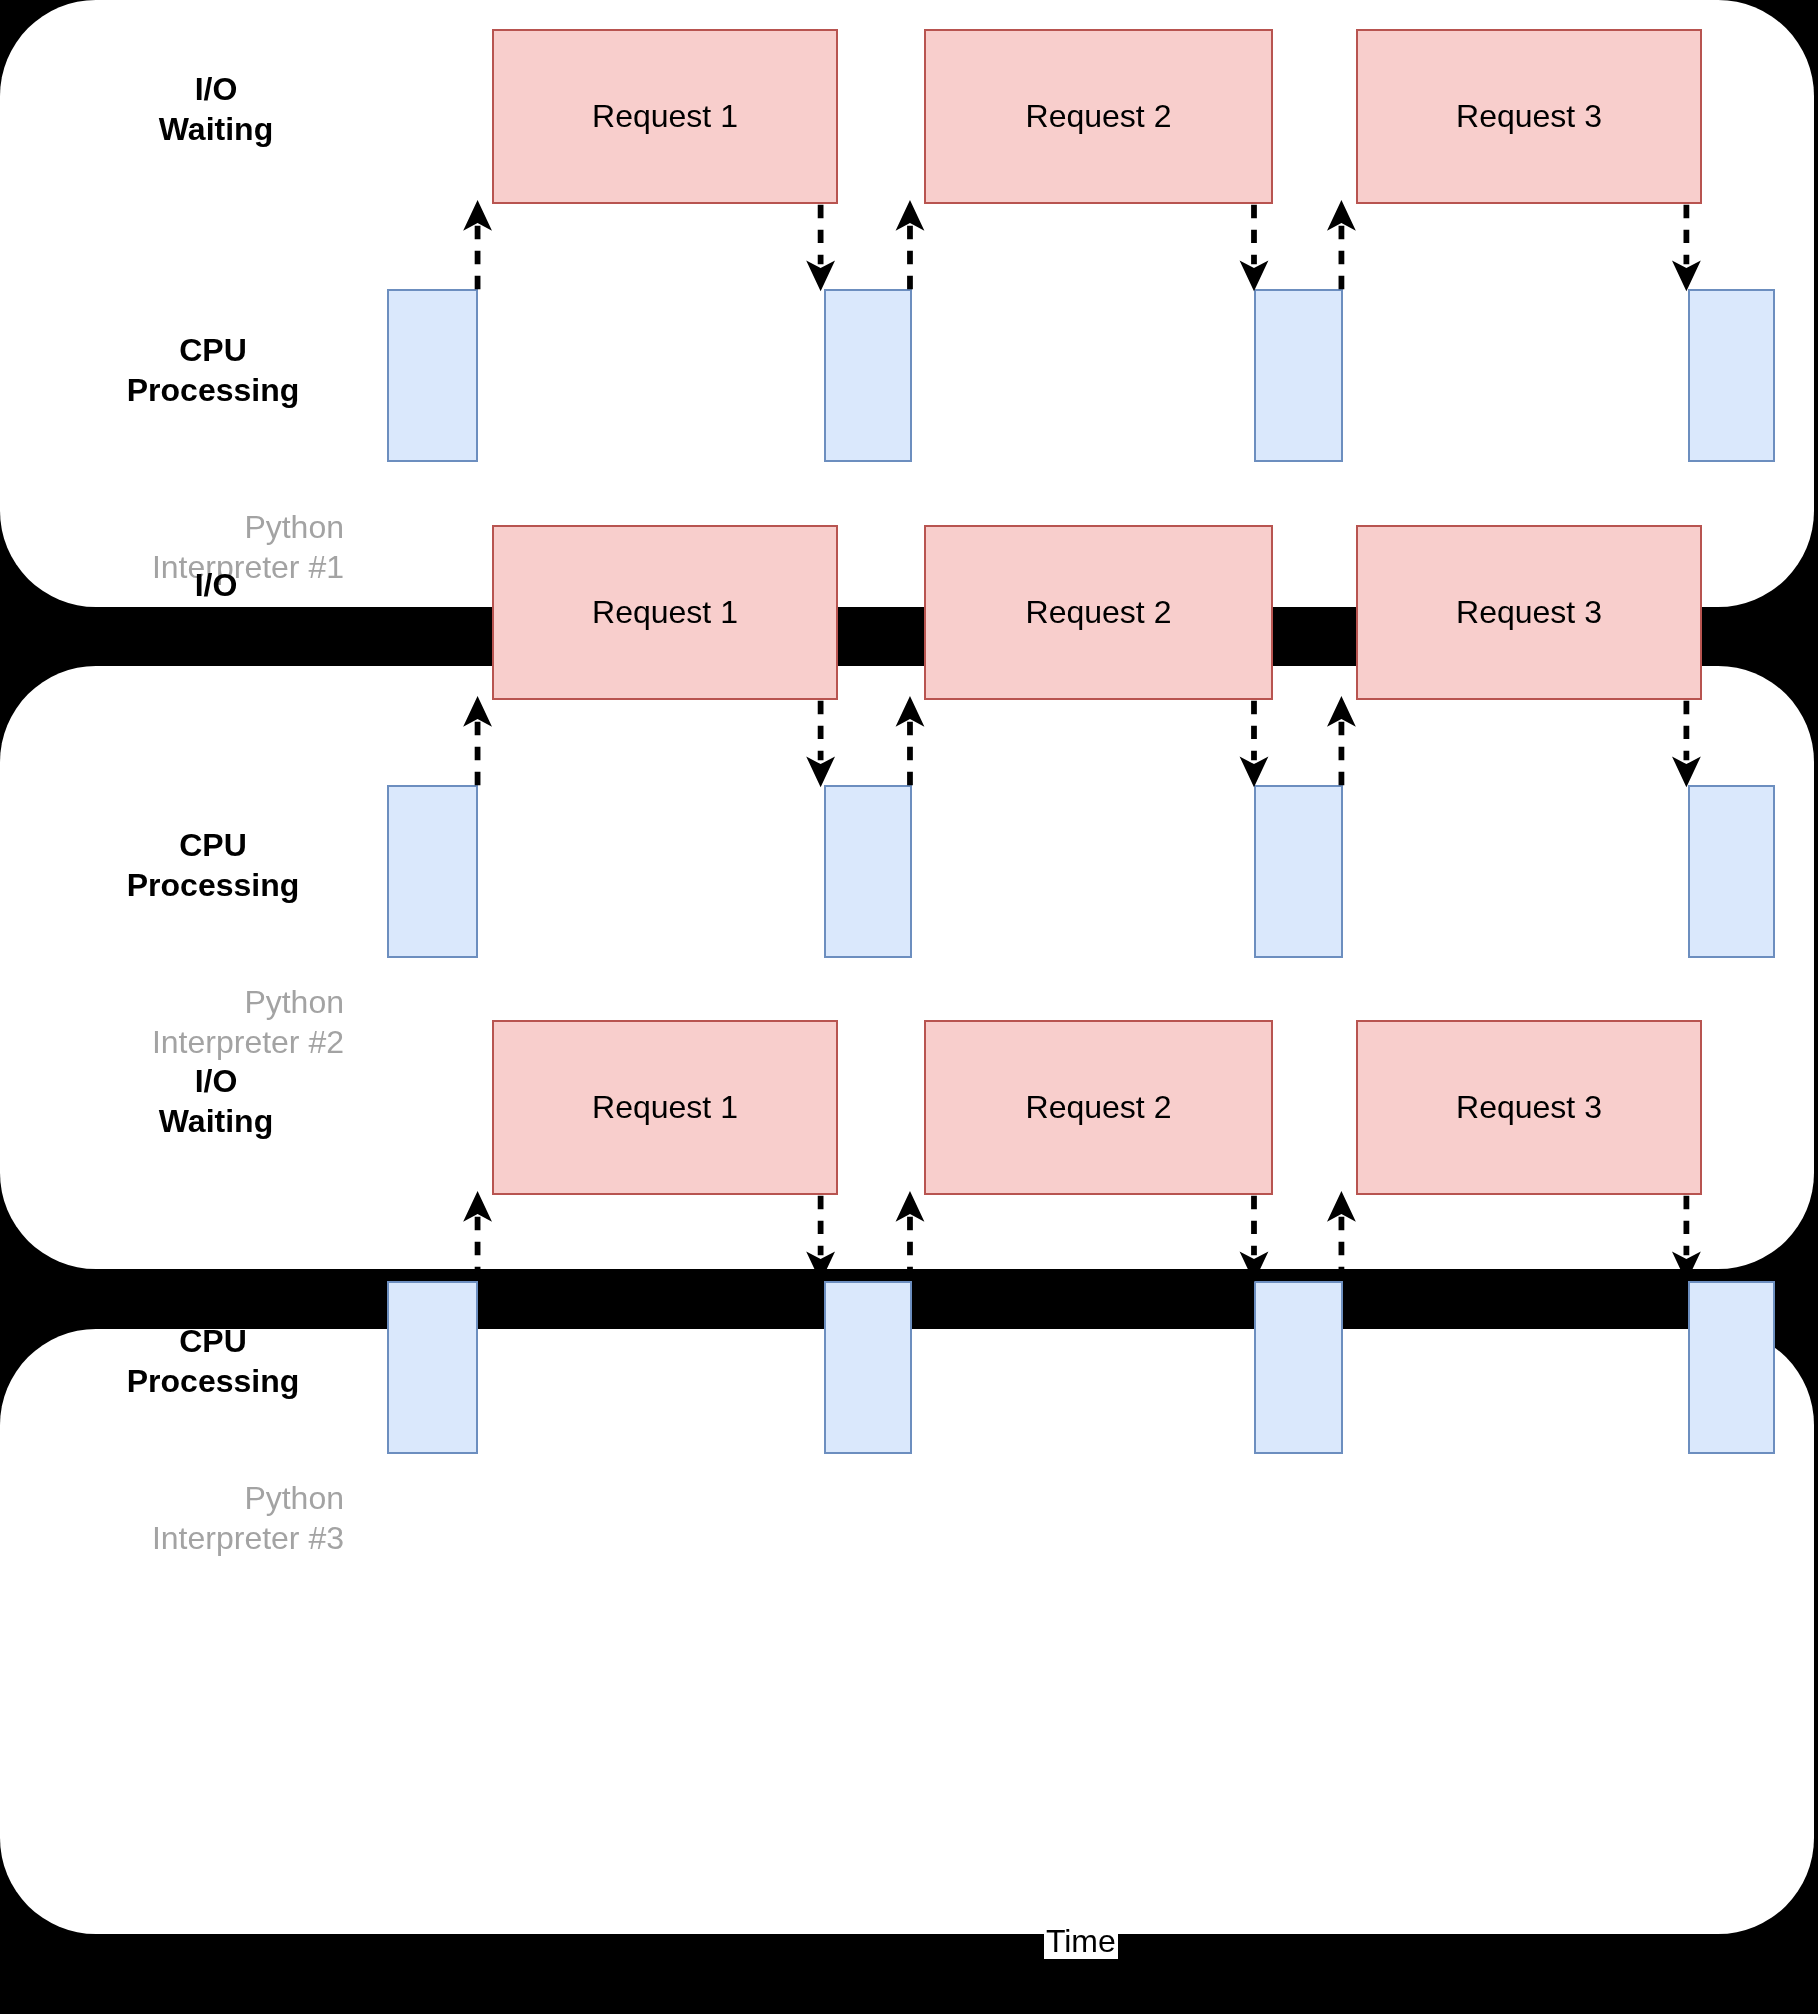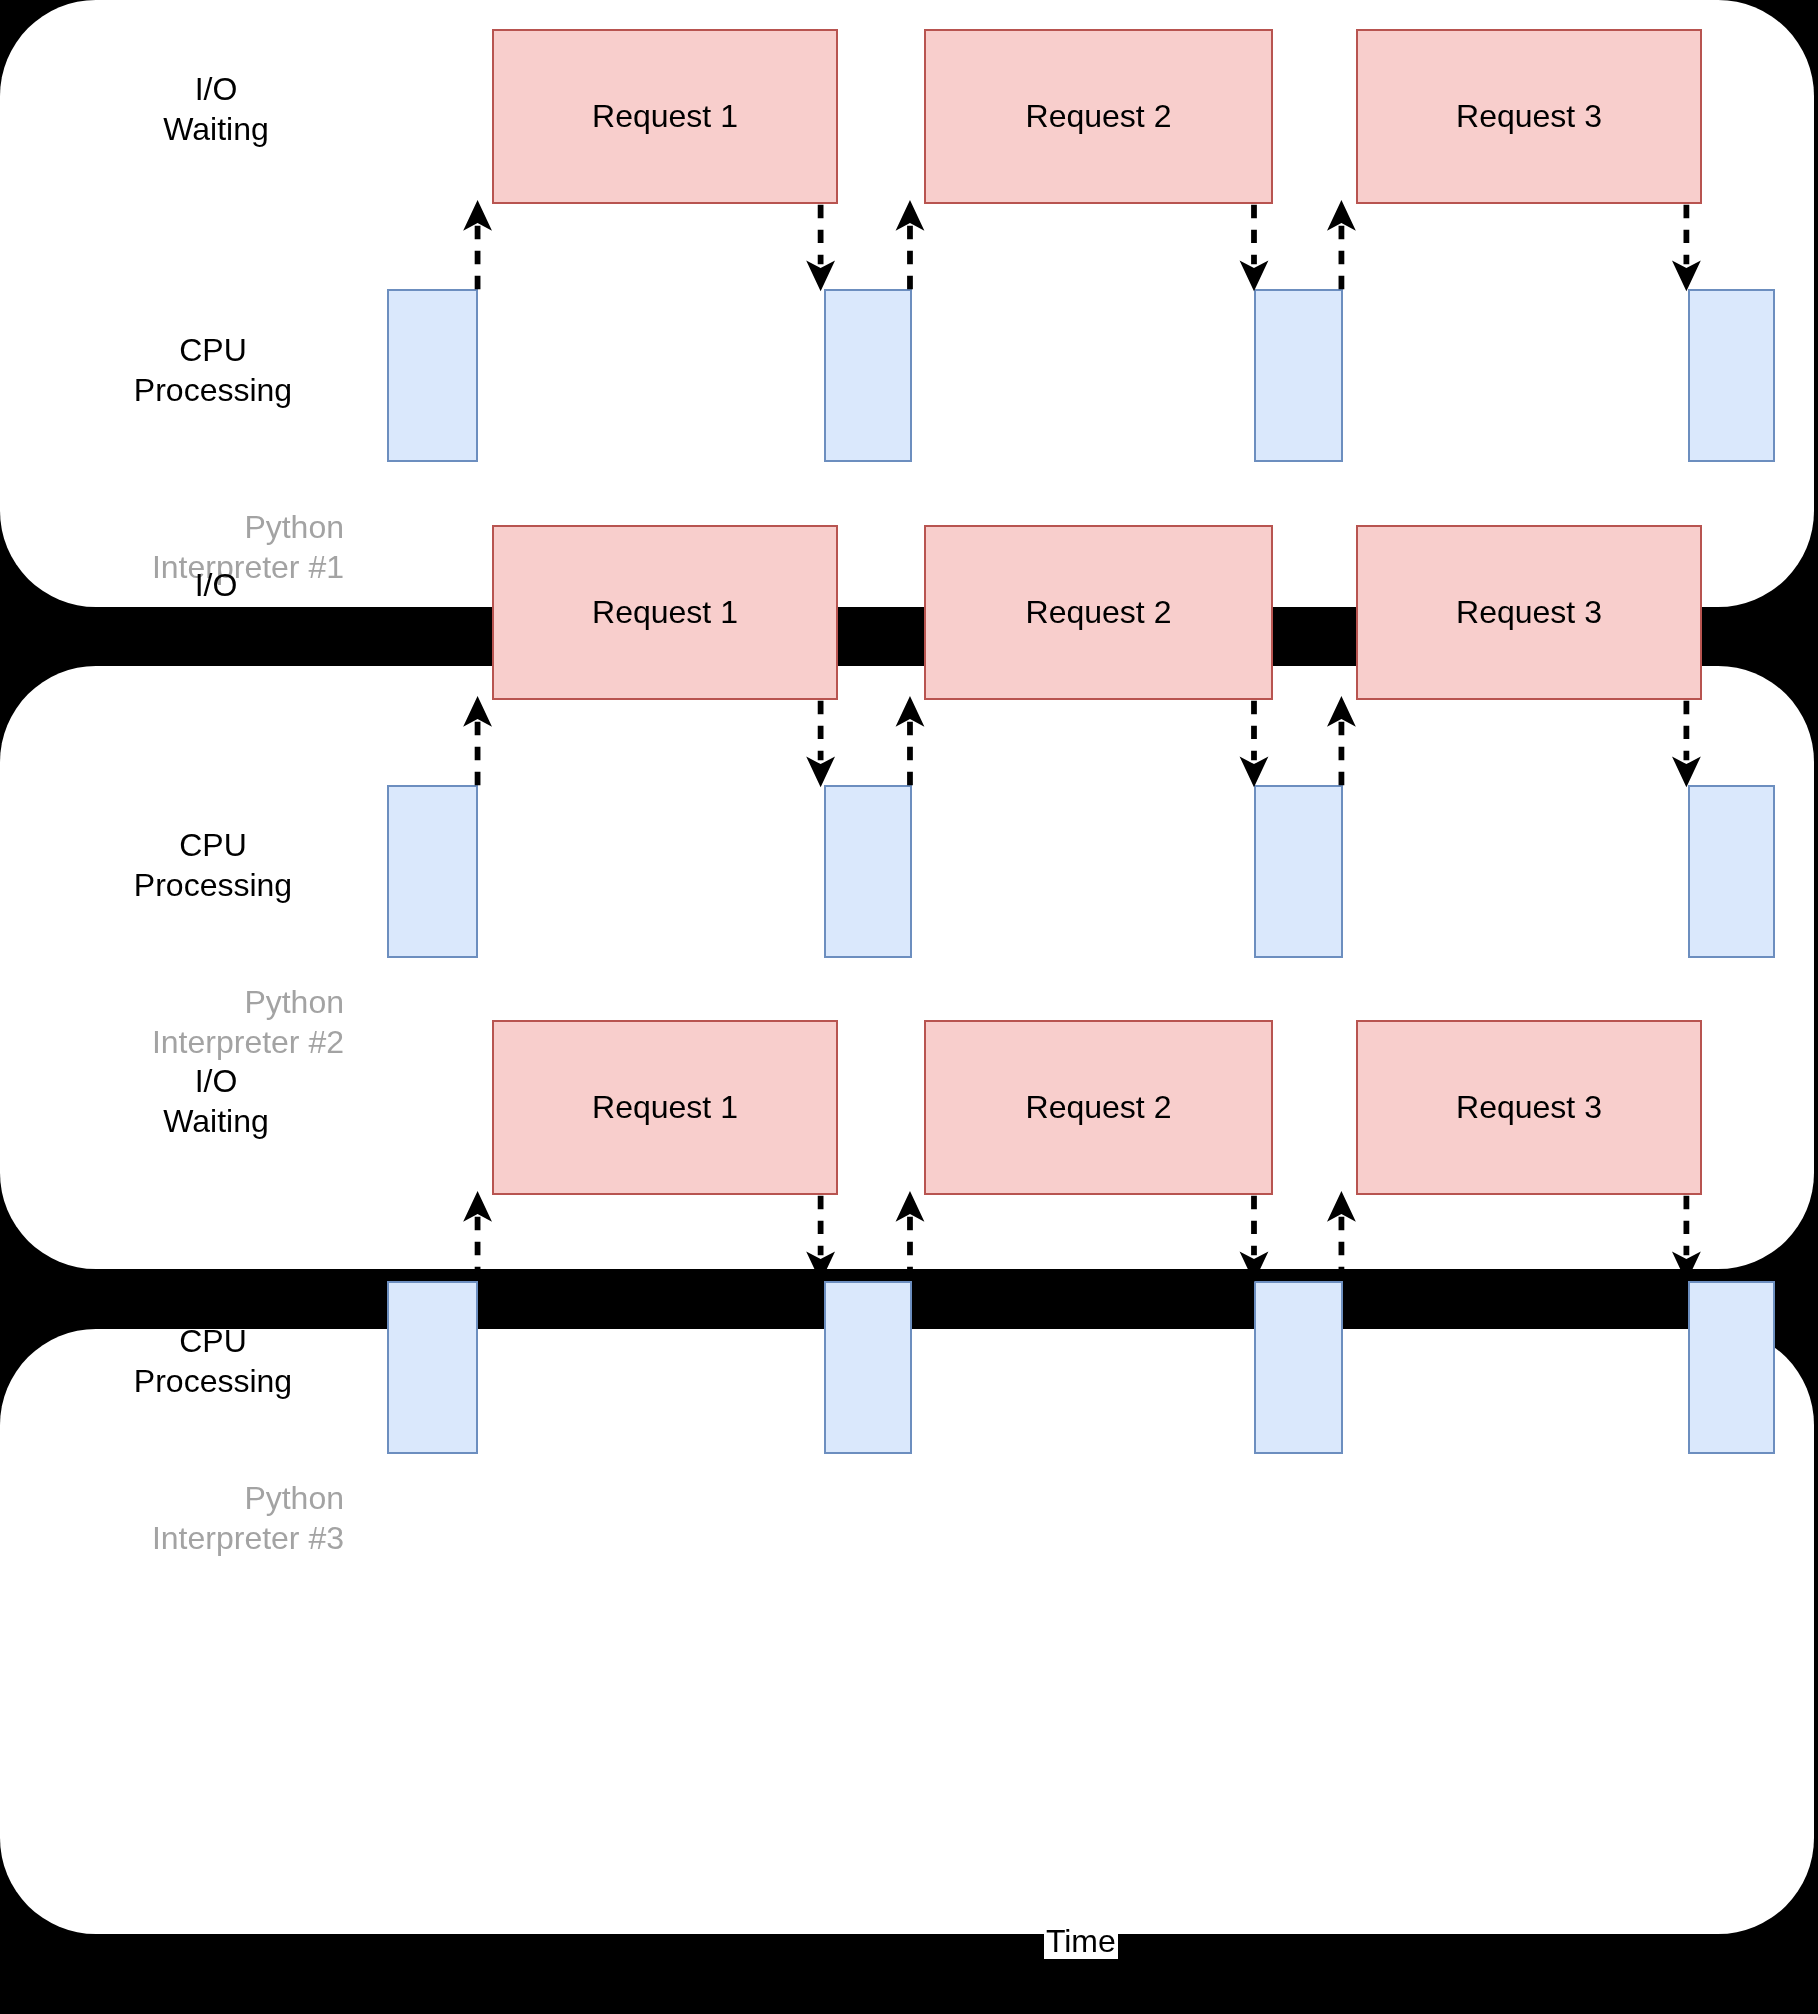--- a/index.html
+++ b/index.html
@@ -34,20 +34,21 @@
 
   
   .row-label {
     position: absolute;
     text-align: center;
     color: #000000;
     font-size: 32px;
     line-height: 40px;
     white-space: pre-line;
     font-family: "Liberation Sans", sans-serif;
+    font-weight: bold;
   }
 
   .panel-label {
     position: absolute;
     text-align: right;
     color: #a3a3a3;
     font-size: 32px;
     line-height: 40px;
     white-space: pre-line;
     font-family: "Liberation Sans", sans-serif;

